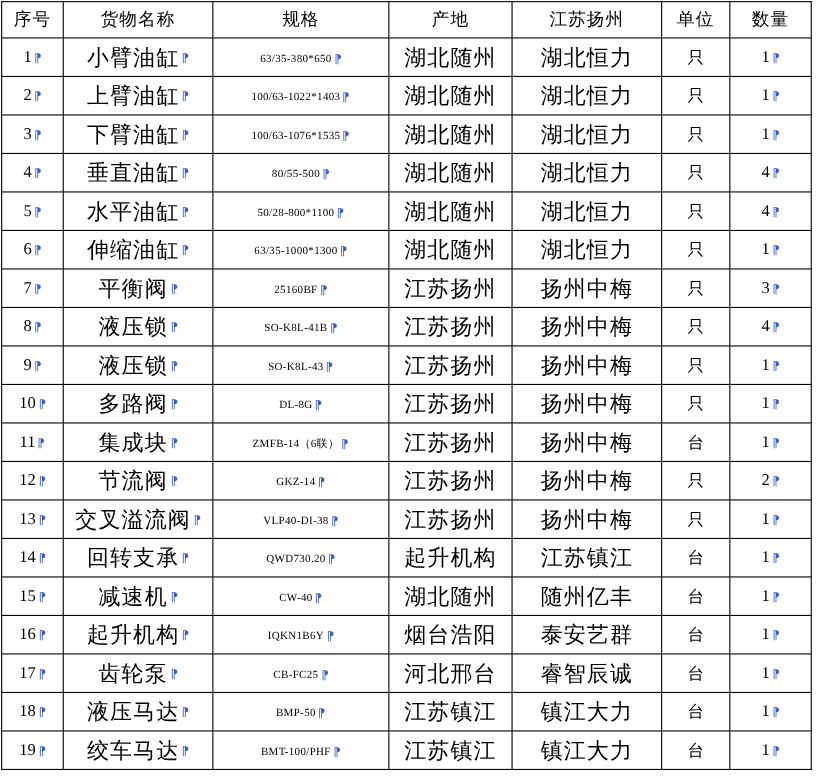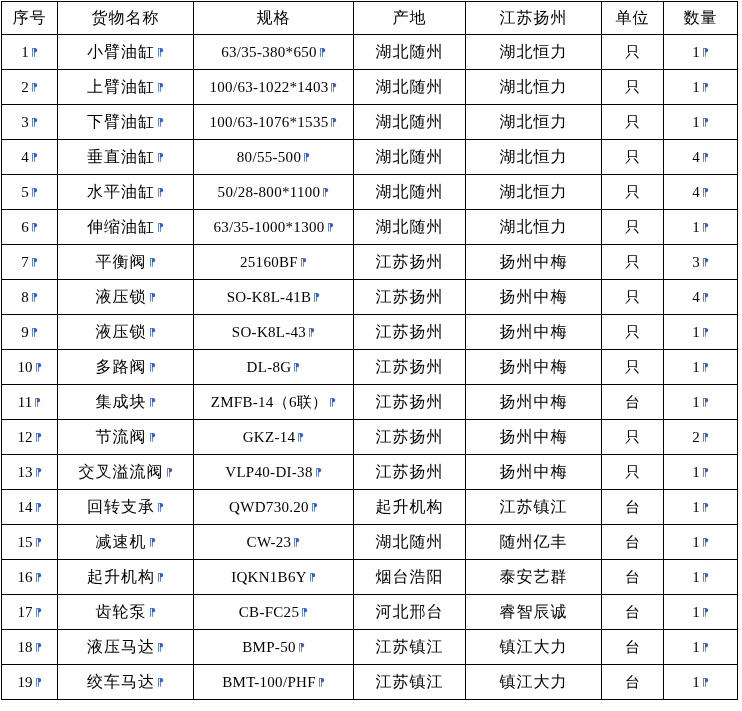--- a/index.html
+++ b/index.html
@@ -48,26 +48,26 @@
     display: inline-block;
     position: relative;
     white-space: nowrap;
   }
   .seq-text {
     font-family: "Liberation Serif", "DejaVu Serif", serif;
     font-size: 15px;
   }
   .name-text, .origin-text, .maker-text {
     font-family: "DejaVu Sans", "Liberation Sans", sans-serif;
-    font-size: 16px;
+    font-size: 20px;
     letter-spacing: 1px;
   }
   .spec-text {
     font-family: "Liberation Serif", "DejaVu Serif", serif;
-    font-size: 15px;
+    font-size: 10px;
     letter-spacing: 0.3px;
   }
   .unit-text {
     font-family: "DejaVu Sans", "Liberation Sans", sans-serif;
     font-size: 15px;
   }
   .qty-text {
     font-family: "Liberation Serif", "DejaVu Serif", serif;
     font-size: 15px;
   }
@@ -499,21 +499,21 @@
       <tr>
         <td><span class="cell-inner seq-cell-inner">
             <span class="seq-text">15</span>
             <span class="pilcrow">¶</span>
           </span></td>
         <td><span class="cell-inner seq-cell-inner">
             <span class="name-text">减速机</span>
             <span class="pilcrow">¶</span>
           </span></td>
         <td><span class="cell-inner seq-cell-inner">
-            <span class="spec-text">CW-23</span>
+            <span class="spec-text">CW-40</span>
             <span class="pilcrow">¶</span>
           </span></td>
         <td><span class="cell-inner seq-cell-inner">
             <span class="origin-text">湖北随州</span>
           </span></td>
         <td><span class="cell-inner seq-cell-inner">
             <span class="maker-text">随州亿丰</span>
           </span></td>
         <td><span class="cell-inner seq-cell-inner">
             <span class="unit-text">台</span>

